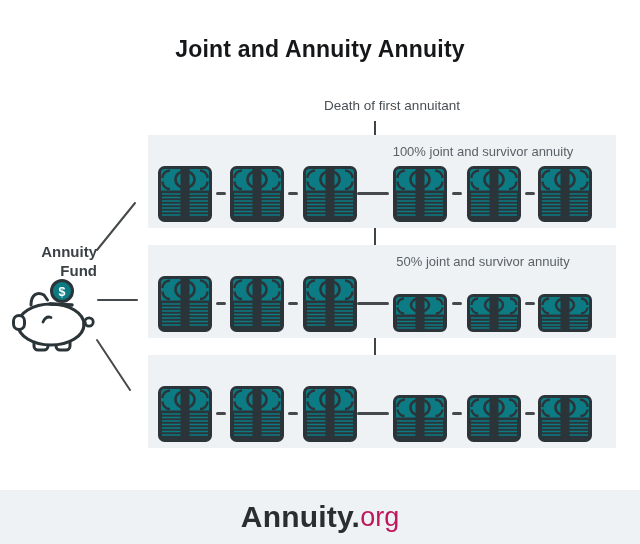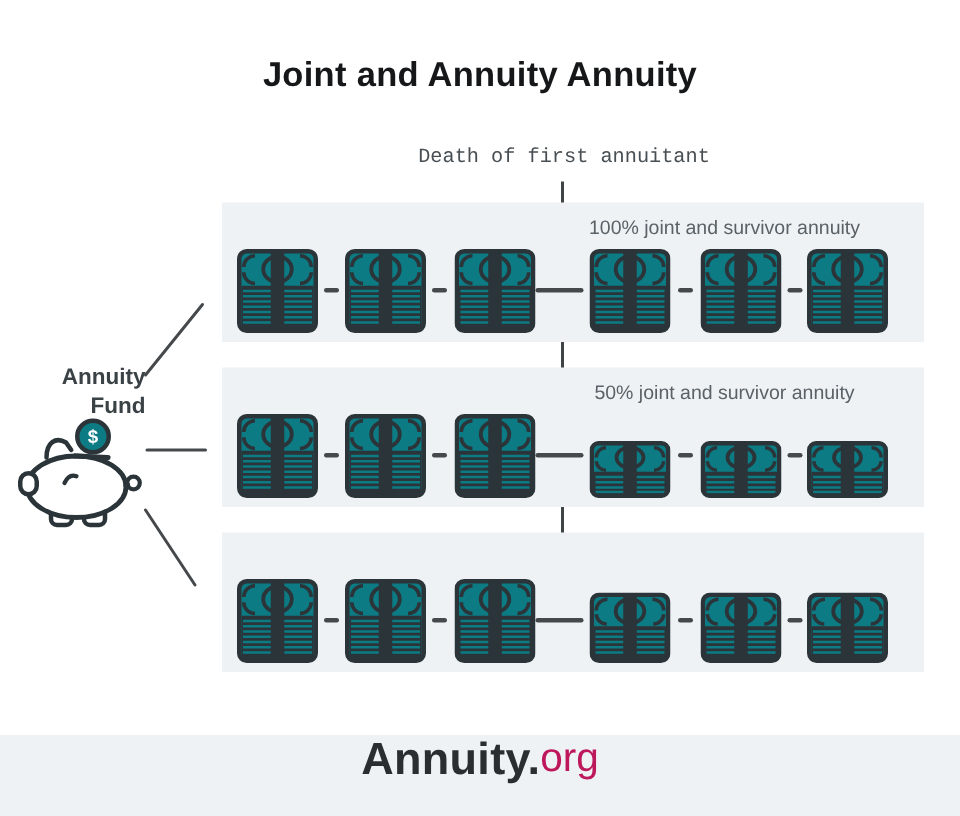--- a/index.html
+++ b/index.html
@@ -13,22 +13,22 @@
   *{margin:0;padding:0;box-sizing:border-box;}
   html,body{background:#fff;}
   body{font-family:"Liberation Sans", sans-serif;}
   .canvas{position:relative;width:640px;height:544px;background:#fff;overflow:hidden;}
 
   .page-title{
     position:absolute;top:36px;left:0;width:640px;text-align:center;
     font-size:23px;font-weight:700;color:var(--title-text);letter-spacing:.2px;
   }
   .divider-label{
-    position:absolute;top:98px;left:276px;width:200px;text-align:center;
-    font-size:13.5px;color:#484f54;font-weight:500;font-family:Liberation Mono, monospace;
+    position:absolute;top:98px;left:292px;width:200px;text-align:center;
+    font-size:13.5px;color:#484f54;font-weight:500;
   }
   .vline{
     position:absolute;left:374px;top:121px;width:2px;height:323px;
     background:#3f4447;
   }
 
   .panel{
     position:absolute;left:148px;width:468px;height:93px;
     background:var(--panel-bg);
   }
@@ -58,21 +58,21 @@
 
   .fund-label{
     position:absolute;left:5px;top:242px;width:92px;text-align:right;
     font-size:15px;font-weight:700;color:#3b4246;line-height:19px;
   }
   .piggy{position:absolute;left:12px;top:277px;}
 
   .footer{
     position:absolute;left:0;top:490px;width:640px;height:54px;
     background:var(--panel-bg);
-    display:flex;align-items:flex-start;justify-content:center;
+    display:flex;align-items:center;justify-content:center;
   }
   .brand-bold{font-size:30px;font-weight:700;color:#2a2e30;letter-spacing:.2px;}
   .brand-light{font-size:27px;font-weight:300;color:#be185d;}
 
   
   .f-teal{fill:var(--teal)}
   .f-dark{fill:var(--icon-outline)}
   .f-white{fill:#ffffff}
   .s-dark{stroke:var(--icon-outline)}
   .s-teal{stroke:var(--teal)}

